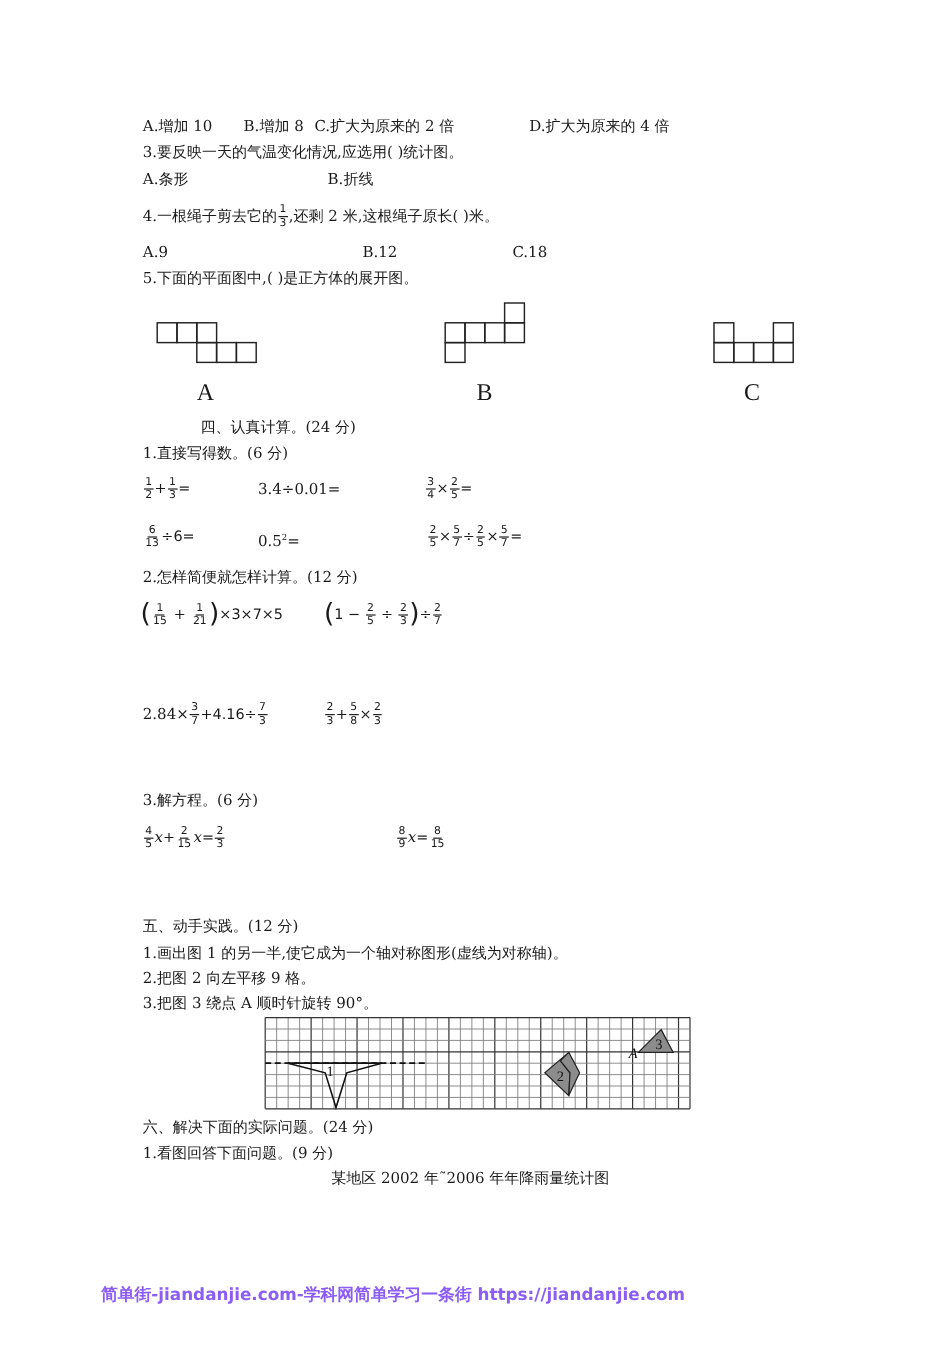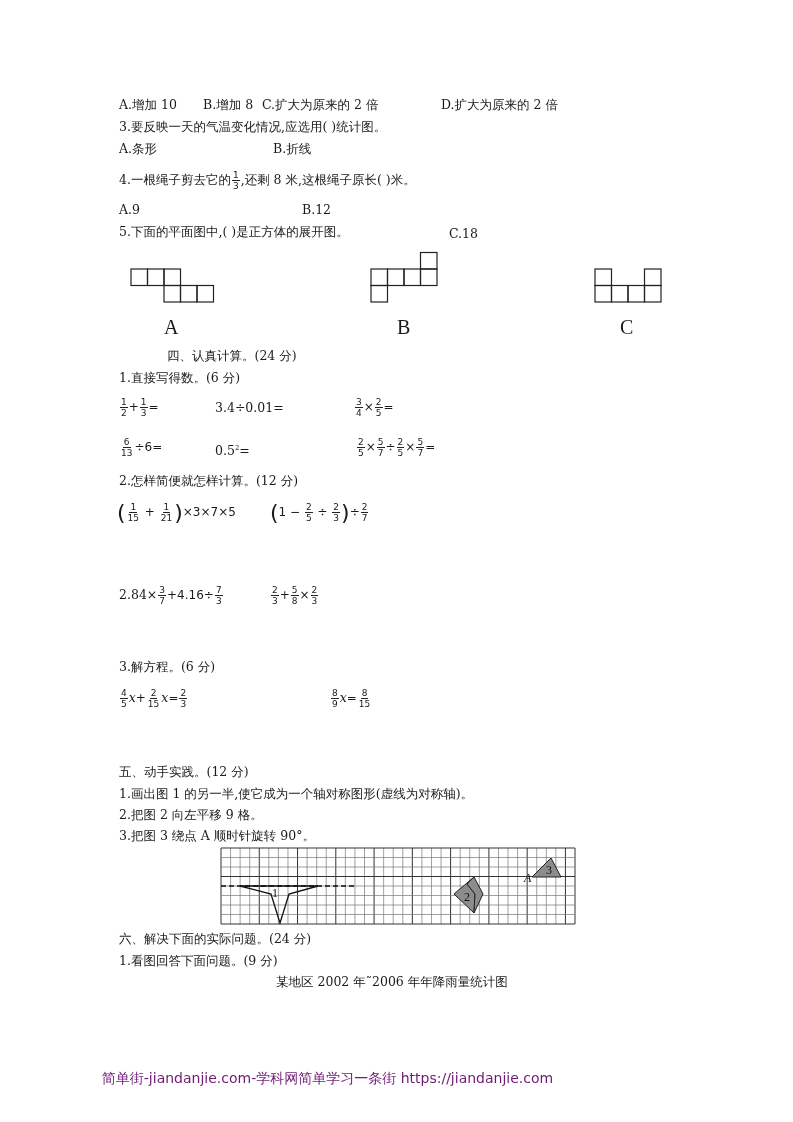--- a/index.html
+++ b/index.html
@@ -7,45 +7,45 @@
          font-family:"DejaVu Serif", "Liberation Serif", serif; color:#1a1a1a; }
   .t { position:absolute; font-size:12.5px; line-height:16px; white-space:nowrap; }
   .frac { display:inline-flex; flex-direction:column; align-items:center; vertical-align:middle;
           font-family:"DejaVu Sans", sans-serif; font-size:9px; line-height:10px; margin:0 1px; }
   .frac .n { border-bottom:1px solid #222; padding:0 1px; }
   .frac .d { padding:0 1px; }
   .op { font-family:"DejaVu Sans", sans-serif; font-size:12px; }
   .big-paren { font-size:22px; font-family:"DejaVu Sans", sans-serif; vertical-align:middle; line-height:20px; }
   .label-big { position:absolute; font-family:"Liberation Serif", serif; font-size:20px; }
   .footer { position:absolute; left:0; width:655px; top:1070px; text-align:center;
-            font-family:"DejaVu Sans", sans-serif; font-size:14px; color:#701a75; }
+            font-family:"DejaVu Sans", sans-serif; font-size:14px; color:#8b5cf6;font-weight:bold; }
   svg { position:absolute; overflow:visible; }
   i.var { font-style:italic; }
 </style>
 </head>
 <body>
 
 <div class="t" style="left:119px;top:97px;">A.增加 10</div>
 <div class="t" style="left:203px;top:97px;">B.增加 8</div>
 <div class="t" style="left:262px;top:97px;">C.扩大为原来的 2 倍</div>
-<div class="t" style="left:441px;top:97px;">D.扩大为原来的 2 倍</div>
+<div class="t" style="left:441px;top:97px;">D.扩大为原来的 4 倍</div>
 
 <div class="t" style="left:119px;top:119px;">3.要反映一天的气温变化情况,应选用(      )统计图。</div>
 <div class="t" style="left:119px;top:141px;">A.条形</div>
 <div class="t" style="left:273px;top:141px;">B.折线</div>
 
 <div class="t" style="left:119px;top:170px;">
   <span>4.一根绳子剪去它的</span><span class="frac">
       <span class="n">1</span>
       <span class="d">3</span>
-    </span><span>,还剩 8 米,这根绳子原长(      )米。</span>
+    </span><span>,还剩 2 米,这根绳子原长(      )米。</span>
 </div>
 <div class="t" style="left:119px;top:202px;">A.9</div>
 <div class="t" style="left:302px;top:202px;">B.12</div>
-<div class="t" style="left:449px;top:202px;margin-top:24px;">C.18</div>
+<div class="t" style="left:427px;top:202px;">C.18</div>
 
 <div class="t" style="left:119px;top:224px;">5.下面的平面图中,(      )是正方体的展开图。</div>
 
 <svg id="nets" width="793" height="1122" style="left:0;top:0;">
     <g>
       <rect x="131" y="269" width="16.5" height="16.5" fill="none" stroke="#222" stroke-width="1.2"></rect>
       <rect x="147.5" y="269" width="16.5" height="16.5" fill="none" stroke="#222" stroke-width="1.2"></rect>
       <rect x="164" y="269" width="16.5" height="16.5" fill="none" stroke="#222" stroke-width="1.2"></rect>
       <rect x="164" y="285.5" width="16.5" height="16.5" fill="none" stroke="#222" stroke-width="1.2"></rect>
       <rect x="180.5" y="285.5" width="16.5" height="16.5" fill="none" stroke="#222" stroke-width="1.2"></rect>

